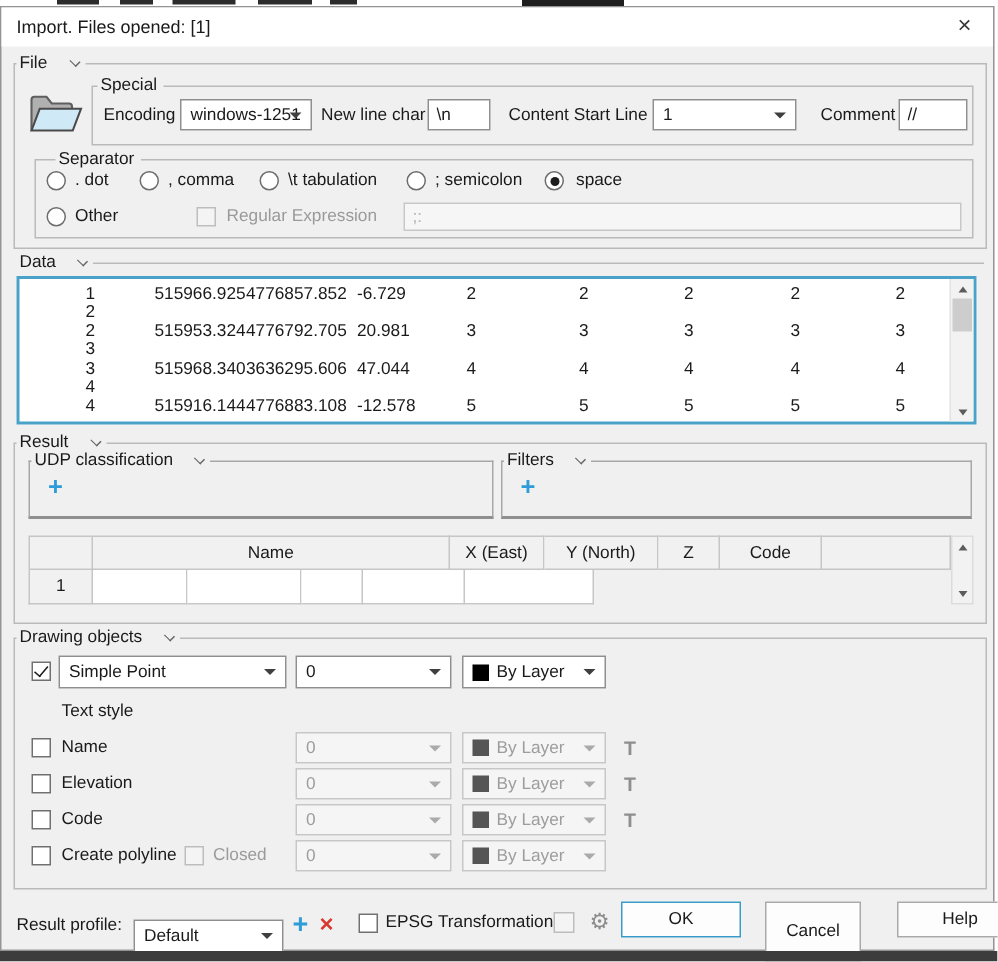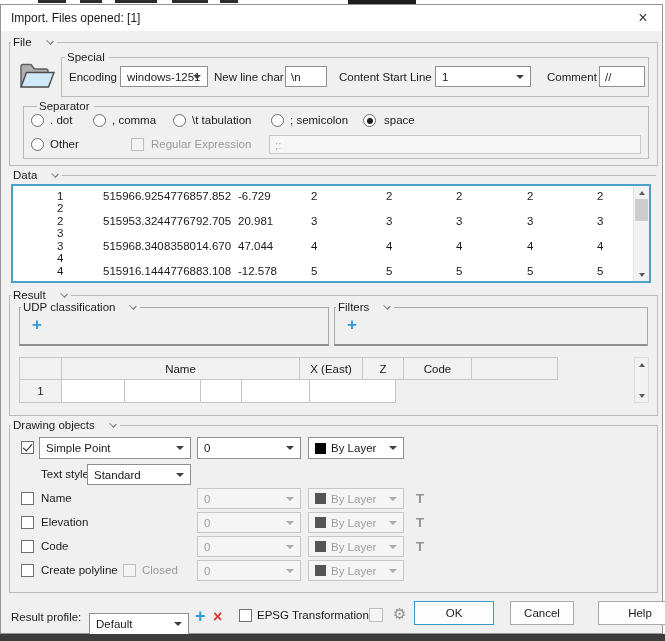--- a/index.html
+++ b/index.html
@@ -170,21 +170,21 @@
         <span class="dc6">3</span>
         <span class="dc7">3</span>
         <span class="dc8">3</span>
     </div>
     <div class="dline" style="top:41px">
       <span class="dc0">3</span>
     </div>
     <div class="dline" style="top:54px">
       <span class="dc0">3</span>
         <span class="dc1">515968.340</span>
-        <span class="dc2">8358014.670</span>
+        <span class="dc2">3636295.606</span>
         <span class="dc3">47.044</span>
         <span class="dc4">4</span>
         <span class="dc5">4</span>
         <span class="dc6">4</span>
         <span class="dc7">4</span>
         <span class="dc8">4</span>
     </div>
     <div class="dline" style="top:66px">
       <span class="dc0">4</span>
     </div>
@@ -227,20 +227,21 @@
   <div class="glabel" style="left:335px;top:295px">
     <span>Filters</span>
     <span class="chev"></span>
   </div>
   <div class="plus" style="left:346px;top:310px">+</div>
 
   <div class="trow hdr" style="top:352px">
     <div class="tc first w0"></div>
     <div class="tc w1">Name</div>
     <div class="tc w2">X (East)</div>
+    <div class="tc w3">Y (North)</div>
     <div class="tc w4">Z</div>
     <div class="tc w5">Code</div>
     <div class="tc w6"></div>
   </div>
   <div class="trow" style="top:375px">
     <div class="tc first w0" style="background:#f1f1f1">1</div>
     <div class="tc w2" style="background:#fff"></div>
     <div class="tc w3" style="background:#fff"></div>
     <div class="tc w4" style="background:#fff"></div>
     <div class="tc w5" style="background:#fff"></div>
@@ -270,24 +271,20 @@
     <span>0</span>
     <span class="carr"></span>
   </div>
   <div class="combo" style="left:307px;top:432px;width:96px;height:22px">
     <span class="swatch" style="background:#000"></span>
     <span>By Layer</span>
     <span class="carr"></span>
   </div>
 
   <div class="lbl" style="left:40px;top:463px">Text style</div>
-  <div class="combo" style="left:86px;top:459px;width:104px;height:21px">
-    <span>Standard</span>
-    <span class="carr"></span>
-  </div>
 
   <div class="chk" style="left:20px;top:487px"></div>
   <div class="lbl" style="left:40px;top:487px">Name</div>
   <div class="combo disabled" style="left:196px;top:483px;width:104px;height:21px">
     <span>0</span>
     <span class="carr"></span>
   </div>
   <div class="combo disabled" style="left:307px;top:483px;width:96px;height:21px">
     <span class="swatch" style="background:#555"></span>
     <span>By Layer</span>
@@ -340,17 +337,17 @@
     <span>Default</span>
     <span class="carr"></span>
   </div>
   <div class="plus" style="left:194px;top:601px;font-size:18px">+</div>
   <div class="abs" style="left:212px;top:603px;font-size:16px;font-weight:bold;color:#d8392e">×</div>
   <div class="chk" style="left:238px;top:604px"></div>
   <div class="lbl" style="left:256px;top:604px">EPSG Transformation</div>
   <div class="chk disabled" style="left:368px;top:603px;width:14px;height:14px"></div>
   <div class="abs" style="left:392px;top:600px;font-size:15px;color:#8d8d8d">⚙</div>
   <div class="btn default" style="left:413px;top:596px;width:80px;height:24px">OK</div>
-  <div class="btn" style="left:509px;top:596px;width:64px;height:24px">Cancel</div>
+  <div class="btn" style="left:509px;top:596px;width:64px;height:40px">Cancel</div>
   <div class="btn" style="left:597px;top:596px;width:84px;height:24px">Help</div>
 </div>
 
 <div id="bottomstrip"></div>
 
 </body></html>

